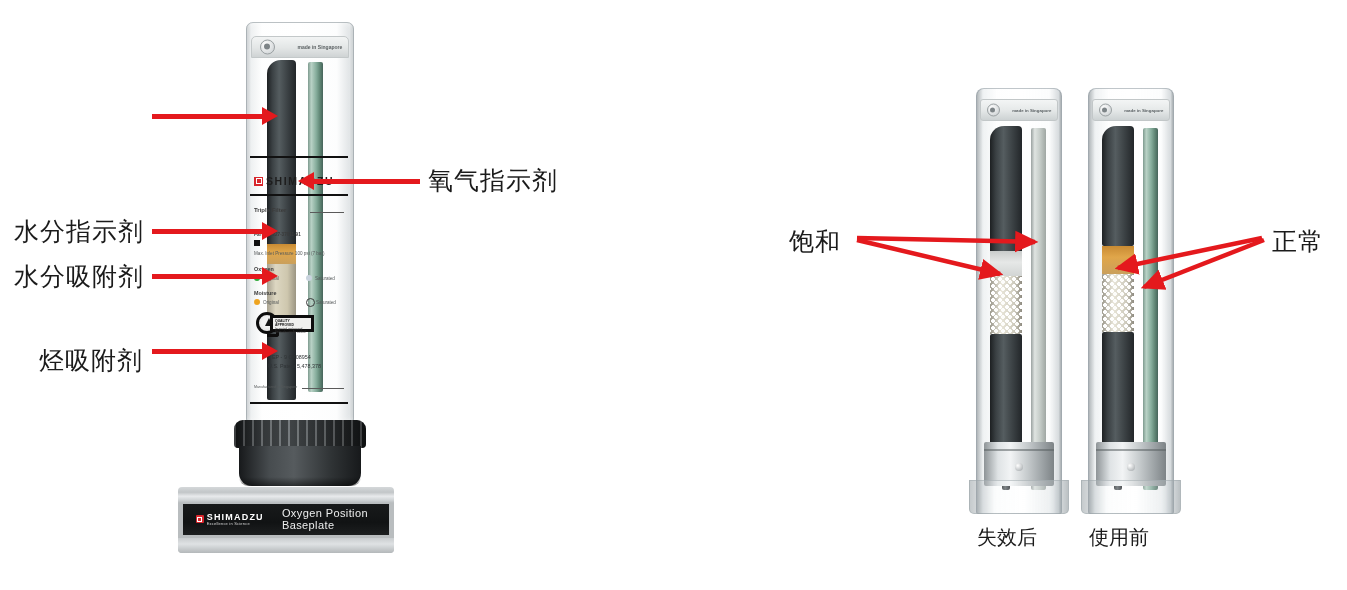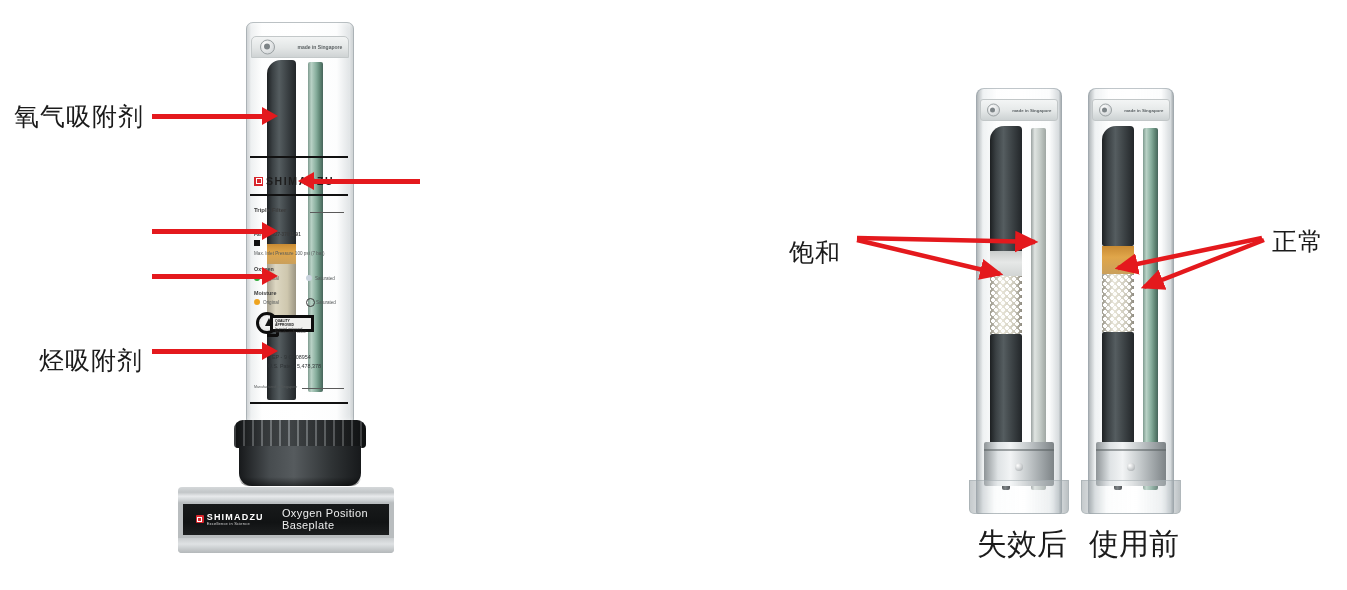--- a/index.html
+++ b/index.html
@@ -159,21 +159,21 @@
      background:linear-gradient(to bottom,#f3f5f5,#e6e9e9 50%,#cdd2d3);
      border:1px solid #c2c7c8;box-sizing:border-box;}
   .cart .capband .mi{position:absolute;right:7%;top:50%;transform:translateY(-50%);
      font-size:4.4px;font-weight:bold;color:#5a6063;white-space:nowrap;}
   .cart .capband .gl{position:absolute;left:7%;top:50%;transform:translateY(-50%);
      width:11px;height:11px;border-radius:50%;border:1px solid #9aa0a2;
      background:radial-gradient(circle at 35% 32%,#fff,#c6cbcd);}
   .cart .capband .gl:after{content:"";position:absolute;left:2.5px;top:2.5px;width:5px;height:5px;
      border-radius:50%;background:#7d8487;}
 
-  .cart-caption{position:absolute;font-size:30px;color:#1b1b1b;
+  .cart-caption{position:absolute;font-size:20px;color:#1b1b1b;
      font-family:"DejaVu Sans",sans-serif;white-space:nowrap;}
 </style>
 </head>
 <body>
 
 <div class="stage">
 
   <div class="assembly" style="left:246px;top:22px;width:108px;height:400px;">
 
     <div class="tube" style="left:0;top:0;width:108px;height:400px;"></div>
@@ -245,21 +245,23 @@
         <span class="tx">
           <span class="n" style="display:block">SHIMADZU</span>
           <span class="s" style="display:block">Excellence in Science</span>
         </span>
       </span>
       <span class="bp-title">Oxygen Position Baseplate</span>
     </span>
     <span class="lowerlip"></span>
   </div>
 
-  <div class="cn-label" style="left:14px;top:104px;">氧气吸附剂</div>
+  <div class="cn-label" style="left:428px;top:168px;">氧气指示剂</div>
+  <div class="cn-label" style="left:14px;top:219px;">水分指示剂</div>
+  <div class="cn-label" style="left:14px;top:264px;">水分吸附剂</div>
   <div class="cn-label" style="left:39px;top:348px;">烃吸附剂</div>
 
   <div class="arrow right" style="left:152px;top:116px;width:126px;">
     <span class="shaft" style="width:110px;"></span>
       <span class="head" style="left:110px;"></span>
   </div>
 
   <div class="arrow left" style="left:298px;top:181px;width:122px;">
     <span class="shaft" style="left:16px;width:106px;"></span>
       <span class="head"></span>
@@ -310,21 +312,21 @@
     <span class="carbon" style="left:14px;top:244px;width:32px;height:128px;"></span>
     <span class="carbon" style="left:26px;top:372px;width:8px;height:30px;"></span>
     <span class="greencol" style="left:55px;top:40px;width:15px;height:362px;"></span>
     <span class="metalbase"></span>
     <span class="flare"></span>
   </div>
 
   <div class="cart-caption" style="left:977px;top:524px;width:86px;">失效后</div>
   <div class="cart-caption" style="left:1089px;top:524px;width:86px;">使用前</div>
 
-  <div class="cn-label" style="left:789px;top:240px;">饱和</div>
+  <div class="cn-label" style="left:789px;top:229px;">饱和</div>
   <div class="cn-label" style="left:1272px;top:229px;">正常</div>
 
   <svg class="svg-layer" viewBox="0 0 1347 590" xmlns="http://www.w3.org/2000/svg">
     <defs>
       <marker id="ah" viewBox="0 0 10 10" refX="8.5" refY="5" markerWidth="5.2" markerHeight="5.2" orient="auto-start-reverse">
         <path d="M 0 0.4 L 10 5 L 0 9.6 z" fill="#e4191d"></path>
       </marker>
     </defs>
 
     <line x1="857" y1="238" x2="1035" y2="242" stroke="#e4191d" stroke-width="4.5" marker-end="url(#ah)"></line>

